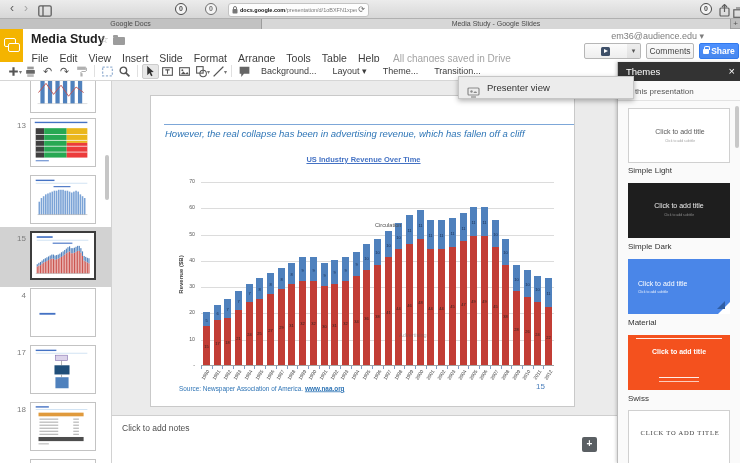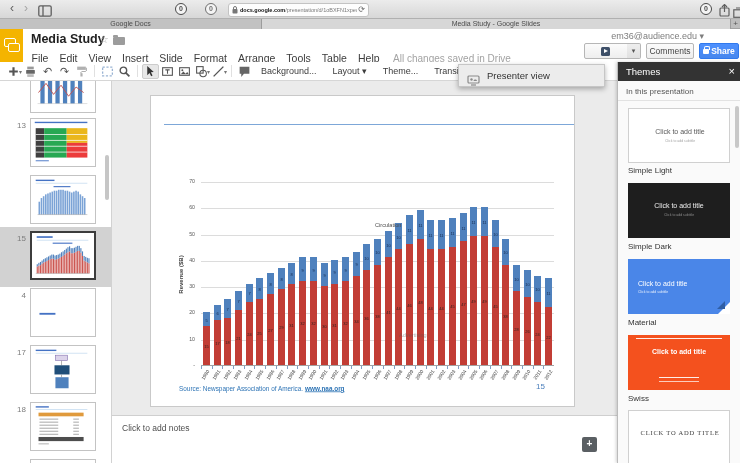--- a/index.html
+++ b/index.html
@@ -103,21 +103,21 @@
   .themes-div{position:absolute;left:0;top:38px;width:123px;height:1px;background:#e2e2e2;}
   .tcard{position:absolute;left:10px;width:102px;height:55px;overflow:hidden;}
   .tcard .tt{position:absolute;left:0;width:102px;text-align:center;}
   .tname{position:absolute;left:10px;font-size:8px;color:#333;}
   .imp-bar{position:absolute;left:0;top:375px;width:123px;height:26px;background:#f5f5f5;border-top:1px solid #c9c9c9;}
   .imp-btn{position:absolute;left:6px;top:5px;width:110px;height:15px;background:linear-gradient(#fafafa,#ececec);
     border:1px solid #ababab;border-radius:2px;font-size:8px;font-weight:bold;color:#333;text-align:center;line-height:13px;}
   .th-scroll{position:absolute;right:1px;top:44px;width:4px;height:42px;background:#c8c8c8;border-radius:2px;}
 
   
-  .pmenu{left:458px;top:64px;width:147px;background:#fff;border:1px solid #c6c6c6;box-shadow:0 2px 5px rgba(0,0,0,.3);z-index:50;}
+  .pmenu{left:458px;top:76px;width:176px;background:#fff;border:1px solid #c6c6c6;box-shadow:0 2px 5px rgba(0,0,0,.3);z-index:50;}
   .pm-item1{position:relative;background:#ececec;padding:5px 8px 5px 28px;}
   .pm-item1 .lbl{font-size:9.5px;color:#333;}
   .pm-item1 .dsc{font-size:8px;color:#9c9c9c;line-height:9.5px;margin-top:1px;}
   .pm-icon{position:absolute;left:8px;top:7px;}
   .pm-item2{position:relative;padding:4px 8px 5px 28px;font-size:9.5px;color:#333;}
   .pm-short{position:absolute;right:8px;top:5px;font-size:8.5px;color:#9c9c9c;}
 </style>
 </head>
 <body>
 
@@ -258,20 +258,22 @@
       <span class="tbtn">Background...</span>
       <span class="tbtn">Layout ▾</span>
       <span class="tbtn">Theme...</span>
       <span class="tbtn">Transition...</span>
     </div>
 
   <div class="abs canvas"></div>
 
   <div class="abs slide">
     <div class="title-rule"></div>
+    <div class="slide-sub">However, the real collapse has been in advertising revenue, which has fallen off a cliff</div>
+    <div class="chart-title">US Industry Revenue Over Time</div>
     <div class="ylab">Revenue ($B)</div>
     <div id="chart-yticks">
         <div class="ytick" style="top: 265px;">-</div>
         <div class="ytick" style="top: 238.714px;">10</div>
         <div class="ytick" style="top: 212.429px;">20</div>
         <div class="ytick" style="top: 186.143px;">30</div>
         <div class="ytick" style="top: 159.857px;">40</div>
         <div class="ytick" style="top: 133.571px;">50</div>
         <div class="ytick" style="top: 107.286px;">60</div>
         <div class="ytick" style="top: 81px;">70</div>

